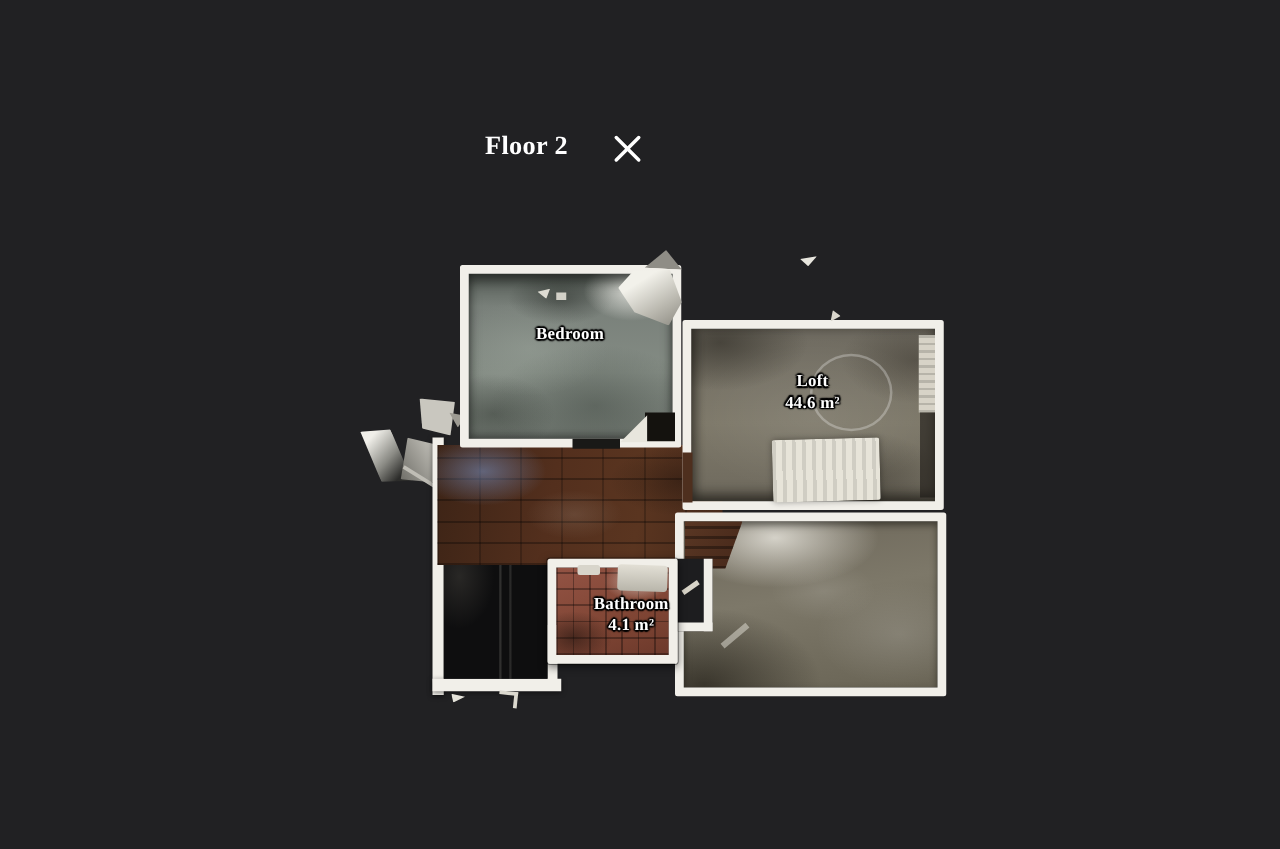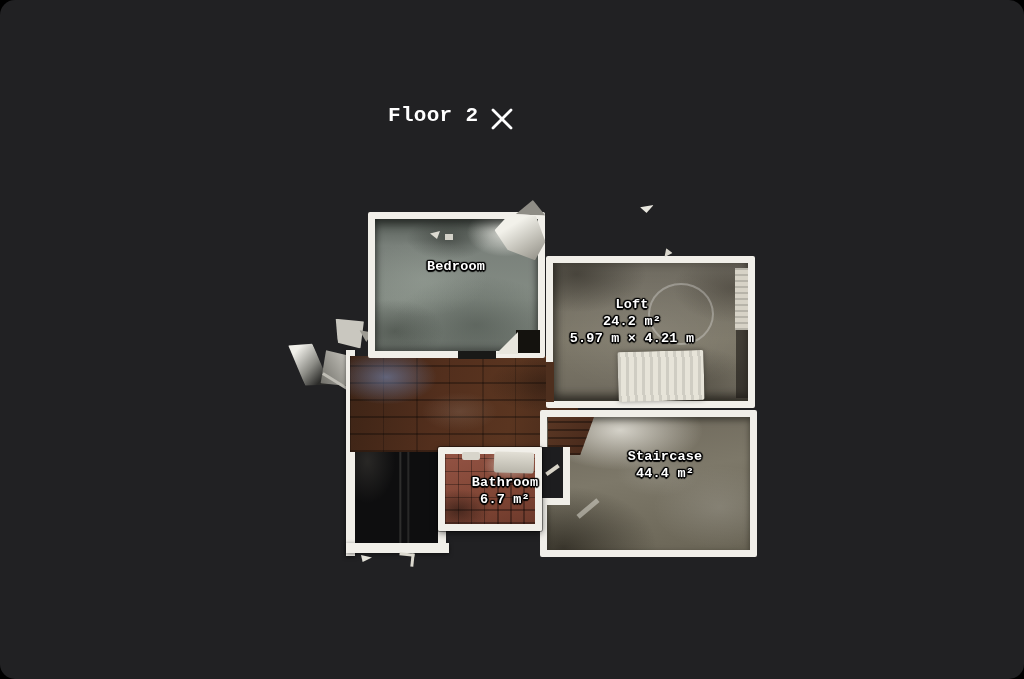--- a/index.html
+++ b/index.html
@@ -2,22 +2,21 @@
 <html style="--background: #212123; --wall: #f1efe9; --text: #ffffff; --bedroom-floor: #7d847d; --loft-floor: #7a756a; --hall-floor: #4e2e1d; --bathroom-floor: #8a4c3a; --staircase-floor: #7c7768; --dark-unscanned: #0e0e0f;"><head>
 <meta charset="utf-8">
 <style>
   :root{
     --background:#212123; --wall:#f1efe9; --text:#ffffff;
   }
   html,body{margin:0;padding:0;background:#000;}
   .stage{
     position:relative; width:1024px; height:679px; overflow:hidden;
     background:var(--background);
-    font-family:Liberation Mono, monospace;
-    border-radius:15px;
+    font-family:Liberation Serif, serif;
   }
   .abs{position:absolute;}
   
   .floor-title{
     position:absolute; left:388px; top:104px;
     color:var(--text); font-size:21px; font-weight:700; letter-spacing:.3px;
   }
   .close-btn{
     position:absolute; left:486px; top:103px; width:32px; height:32px;
     background:transparent; border:none; padding:2px; cursor:pointer;
@@ -155,28 +154,23 @@
     <div class="abs" style="left:494px;top:452px;width:40px;height:21px;transform:rotate(2deg);background:linear-gradient(180deg,#e2dfd5,#b8b5aa);border-radius:3px;"></div>
     <div class="abs" style="left:462px;top:452px;width:18px;height:8px;background:#d8d5cb;border-radius:2px;"></div>
 
     <div class="artifact" style="left:640px;top:204px;width:13px;height:9px;transform:rotate(8deg);background:#e8e6de;clip-path:polygon(0 45%,100% 0,55% 100%);"></div>
     <div class="artifact" style="left:361px;top:555px;width:11px;height:7px;background:#e5e3da;clip-path:polygon(0 0,100% 35%,15% 100%);"></div>
     <div class="artifact" style="left:399px;top:553px;width:12px;height:10px;border-top:3px solid #dcd9cf;border-right:3px solid #dcd9cf;transform:rotate(6deg);"></div>
 
     <div class="room-label" style="left:370px;top:258px;width:172px;">
       <div>Bedroom</div>
     </div>
-    <div class="room-label" style="left:532px;top:296px;width:200px;">
+    <div class="room-label" style="left:550px;top:296px;width:200px;">
       <div>Loft</div>
-      <div>24.2 m²</div>
-      <div>5.97 m × 4.21 m</div>
+      <div>44.6 m²</div>
     </div>
     <div class="room-label" style="left:458px;top:474px;width:94px;">
       <div>Bathroom</div>
-      <div>6.7 m²</div>
-    </div>
-    <div class="room-label" style="left:560px;top:448px;width:210px;">
-      <div>Staircase</div>
-      <div>44.4 m²</div>
+      <div>4.1 m²</div>
     </div>
 
   </div>
 </div>
 
 </body></html>

